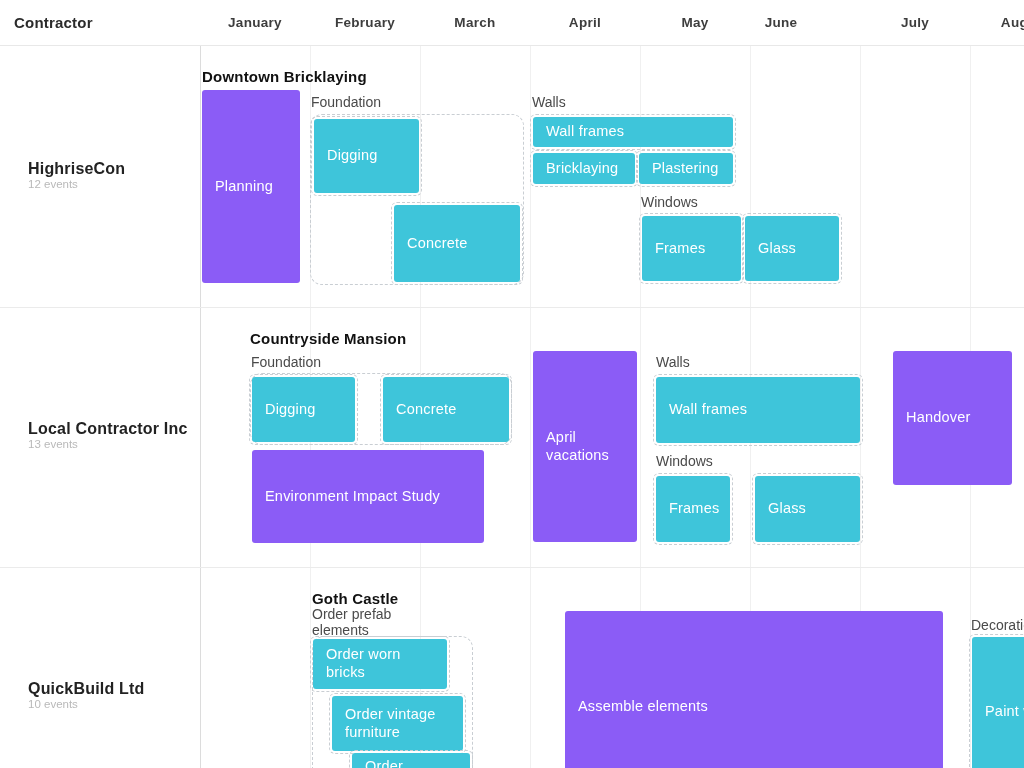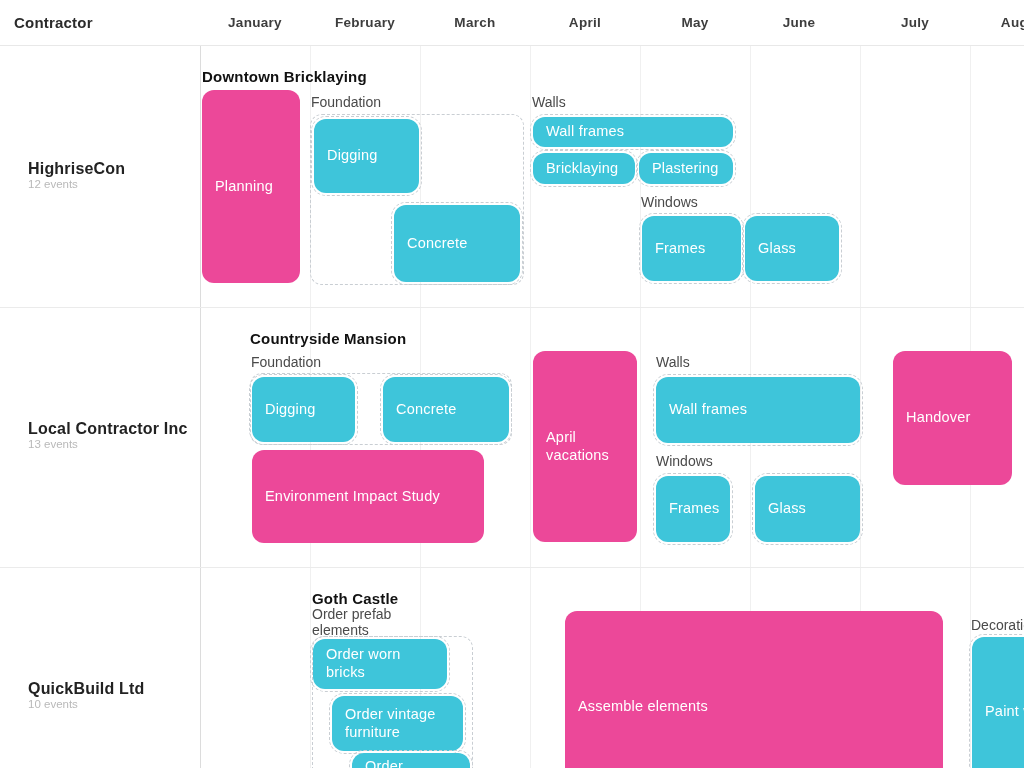--- a/index.html
+++ b/index.html
@@ -22,25 +22,25 @@
     font-size:13.5px; font-weight:700; color:#3d3d3d; letter-spacing:.3px; }
   
   .c-name { position:absolute; left:28px; font-size:16px; font-weight:700; color:#222; letter-spacing:.2px; }
   .c-events { position:absolute; left:28px; font-size:11.5px; color:#b9b9b9; }
   
   .p-title { position:absolute; font-size:15px; font-weight:700; color:#111; letter-spacing:.2px; }
   .g-label { position:absolute; font-size:14px; color:#4a4a4a; line-height:1.15; }
   .g-box { position:absolute; border:1px dashed #c9ced3; border-radius:12px; pointer-events:none; }
   
   .task {
-    position:absolute; border-radius:12px; box-sizing:border-box; overflow:hidden;
+    position:absolute; border-radius:3px; box-sizing:border-box; overflow:hidden;
     display:flex; align-items:center; padding:0 13px;
     color:#fff; font-size:14.5px; line-height:1.24; letter-spacing:.2px; cursor:pointer;
   }
-  .task.blue { background:#ec4899; }
+  .task.blue { background:#8b5cf6; }
   .task.teal { background:#3ec5da; outline:1px dashed #c9ced3; outline-offset:2px; }
 </style>
 </head>
 <body>
 
 <div class="gantt">
 
   <div class="vline strong" style="left:200px"></div>
   <div class="vline" style="left:310px"></div>
   <div class="vline" style="left:420px"></div>
@@ -53,21 +53,21 @@
   <div class="hline" style="top:307px"></div>
   <div class="hline" style="top:567px"></div>
 
   <div class="header">
     <div class="corner">Contractor</div>
     <div class="month" style="left:200px">January</div>
     <div class="month" style="left:310px">February</div>
     <div class="month" style="left:420px">March</div>
     <div class="month" style="left:530px">April</div>
     <div class="month" style="left:640px">May</div>
-    <div class="month" style="left:744px">June</div>
+    <div class="month" style="left:726px">June</div>
     <div class="month" style="left:860px">July</div>
     <div class="month" style="left:970px">August</div>
   </div>
 
   <div class="c-name" style="top:160px">HighriseCon</div>
   <div class="c-events" style="top:178px">12 events</div>
 
   <div class="p-title" style="left:202px; top:68px">Downtown Bricklaying</div>
 
   <div class="task blue" style="left:202px; top:90px; width:98px; height:193px">

